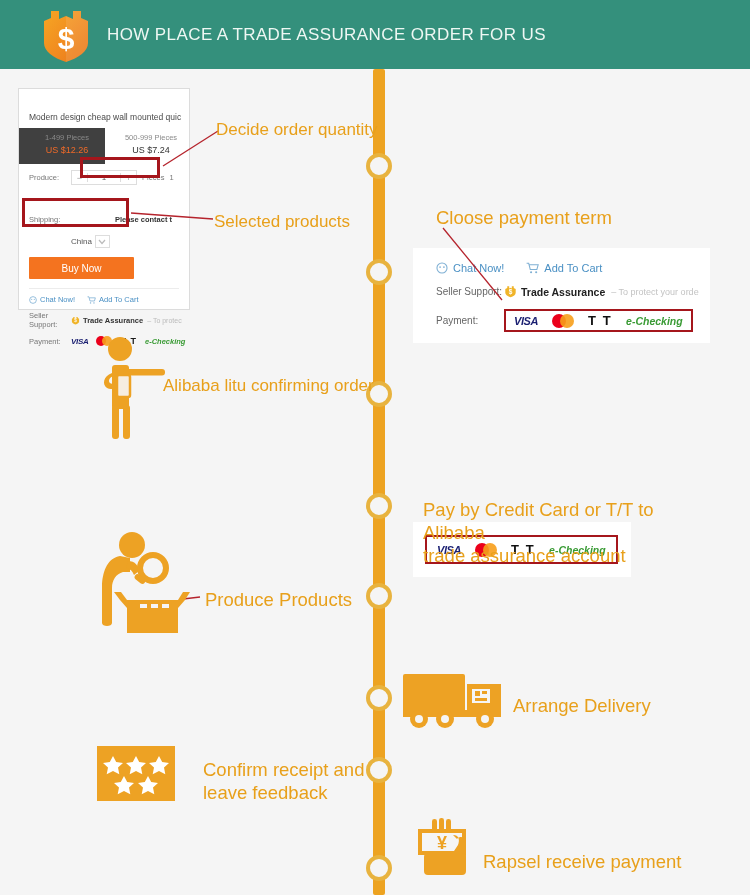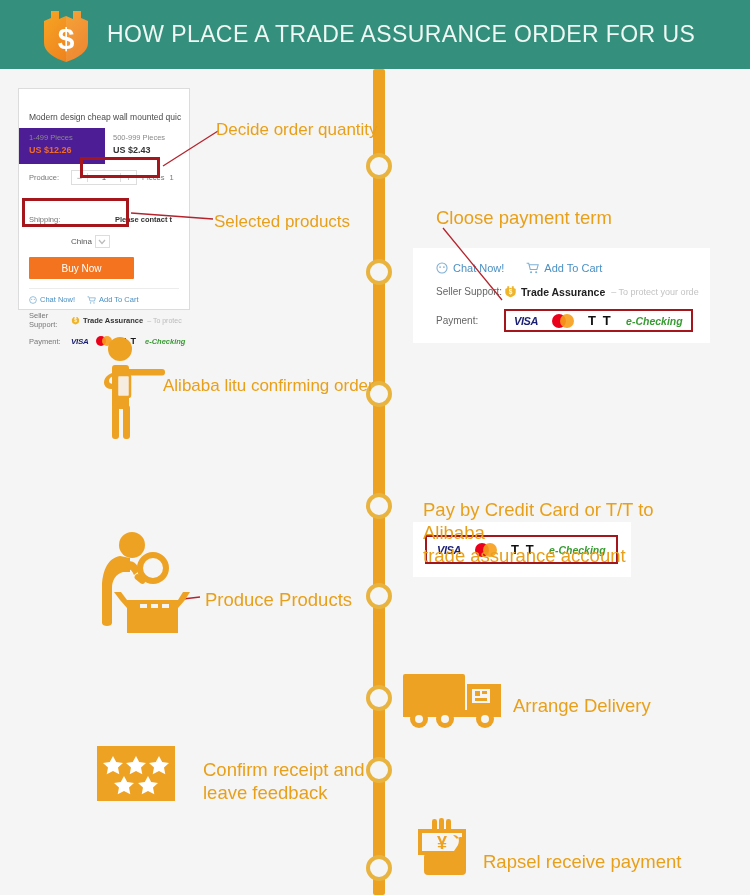--- a/index.html
+++ b/index.html
@@ -12,21 +12,21 @@
   .page { position: relative; width: 750px; height: 895px; background: #f5f5f5; }
 
   
   .header {
     position: absolute; left: 0; top: 0; width: 750px; height: 69px;
     background: #34907c;
     display: flex; align-items: center;
   }
   .badge { margin-left: 37px; width: 58px; height: 60px; position: relative; }
   .header-title {
-    margin-left: 12px; color: #eef7f3; font-size: 23px; letter-spacing: .4px;
+    margin-left: 12px; color: #eef7f3; font-size: 17px; letter-spacing: .4px;
     white-space: nowrap;
     text-align: right;
   }
 
   
   .timeline-bar {
     position: absolute; left: 373px; top: 69px; width: 12px; height: 826px;
     background: #eda321; border-radius: 2px;
   }
   .node {
@@ -46,25 +46,25 @@
 
   
   #product-card {
     left: 18px; top: 88px; width: 172px; height: 222px;
     border: 1px solid #dcdcdc;
   }
   .pc-title {
     font-size: 8.5px; color: #4a4a4a; padding: 7px 6px 6px 10px;
     white-space: nowrap; overflow: hidden; margin-top: 16px;
   }
-  .pc-tiers { display: flex; background: #4c1d95; height: 36px; }
+  .pc-tiers { display: flex; background: #404040; height: 36px; text-align: center; }
   .pc-tier { padding: 5px 0 0 10px; flex: 1; }
   .pc-tier.alt { background: #ffffff; padding-left: 8px; }
   .pc-tier-qty { font-size: 7.5px; color: #8a8a8a; }
-  .pc-tier-price { font-size: 9px; font-weight: bold; margin-top: 3px; }
+  .pc-tier-price { font-size: 9px; font-weight: normal; margin-top: 3px; }
   .pc-tier-price.hot { color: #f06a28; }
   .pc-tier-price.plain { color: #333; }
   .pc-row { display: flex; align-items: center; padding: 6px 0 0 10px; font-size: 7.5px; color: #777; }
   .pc-label { width: 42px; flex: none; }
   .stepper { display: flex; align-items: center; border: 1px solid #ddd; height: 15px; }
   .stepper span { width: 15px; text-align: center; color: #999; font-size: 9px; }
   .stepper .val { width: 34px; text-align: center; color: #555; border-left: 1px solid #ddd; border-right: 1px solid #ddd; font-size: 8px; }
   .pc-after { margin-left: 5px; color: #777; font-size: 7.5px; white-space: nowrap; }
   .ship-sel { display: flex; align-items: center; margin-top: 44px; }
   .ship-sel .country { color: #555; font-size: 8px; margin-right: 3px; }
@@ -154,21 +154,21 @@
   <div class="card" id="product-card">
     <div class="pc-title">Modern design cheap wall mounted quic</div>
 
     <div class="pc-tiers">
       <div class="pc-tier">
         <div class="pc-tier-qty">1-499 Pieces</div>
         <div class="pc-tier-price hot">US $12.26</div>
       </div>
       <div class="pc-tier alt">
         <div class="pc-tier-qty">500-999 Pieces</div>
-        <div class="pc-tier-price plain">US $2.43</div>
+        <div class="pc-tier-price plain">US $7.24</div>
       </div>
     </div>
 
     <div class="pc-row">
       <span class="pc-label">Produce:</span>
       <span class="stepper">
         <span>−</span>
         <span class="val">1</span>
         <span>+</span>
       </span>

